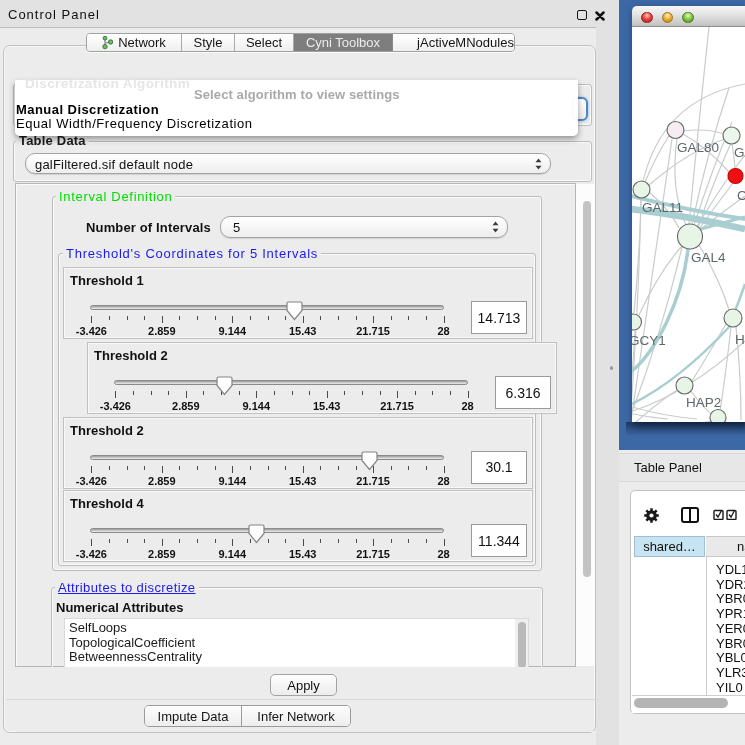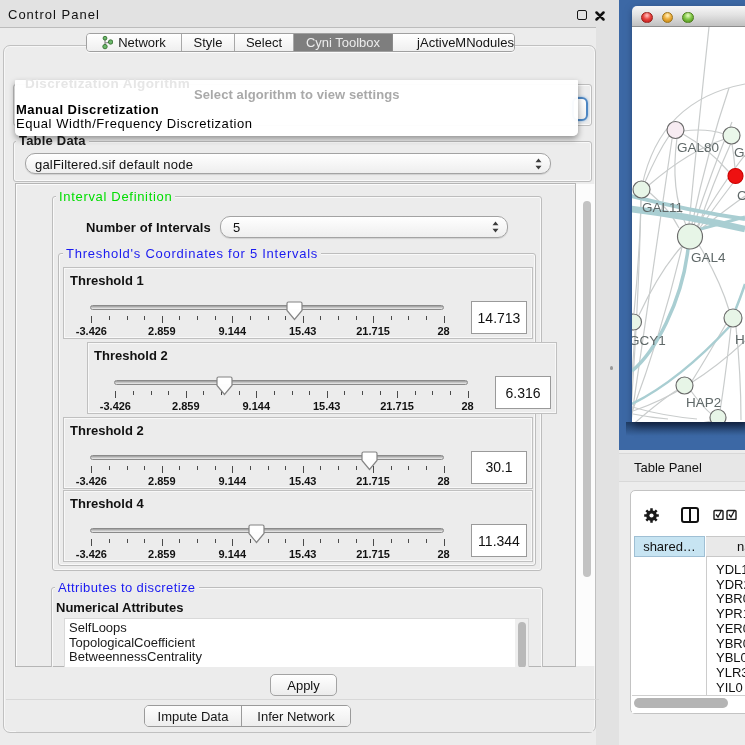--- a/index.html
+++ b/index.html
@@ -218,21 +218,21 @@
       <div class="tlab" style="left:379.5px;">28</div>
     <svg class="thumbsvg" style="left:184.4px;" width="17" height="20" viewBox="0 0 17 20">
       <path d="M2.5 1 L14.5 1 Q16 1 16 2.5 L16 9.5 L8.5 18.5 L1 9.5 L1 2.5 Q1 1 2.5 1 Z" fill="#fdfdfd" stroke="#848484" stroke-width="1.2"></path>
       <path d="M2.5 2 L14.5 2 L14.5 8 L2.5 8 Z" fill="#ffffff" opacity="0.7"></path>
     </svg>
     <div class="vfield">11.344</div>
   </div>
   </div>
 
 <div class="gbox" style="left:51px;top:587px;width:492px;height:100px;"></div>
-<div class="grouplab" style="left:55px;top:581px;color:#1b1bf0;letter-spacing:0.4px;">Attributes to discretize</div>
+<div class="grouplab" style="left:55px;top:581px;color:#1b1bf0;letter-spacing:0.4px;text-decoration:underline;">Attributes to discretize</div>
 <div class="abs bold" style="left:56px;top:600px;font-size:13px;color:#111;">Numerical Attributes</div>
 <div class="abs" style="left:64px;top:618px;width:465px;height:49px;background:#ffffff;border:1px solid #d9d9d9;border-bottom:none;overflow:hidden;">
   <div style="font-size:13px;color:#1a1a1a;padding-left:4px;line-height:14.6px;padding-top:2px;">SelfLoops<br>TopologicalCoefficient<br>BetweennessCentrality</div>
   <div style="position:absolute;right:0px;top:0px;width:13px;height:49px;background:#efefef;"></div>
     <div style="position:absolute;right:2.5px;top:3px;width:8px;height:46px;background:#b9b9b9;border-radius:4px;"></div>
 </div>
 
 <div class="abs" style="left:16px;top:667px;width:577px;height:65px;background:#ececec;"></div>
 
 <div class="abs" style="left:270px;top:674px;width:67px;height:22px;background:linear-gradient(#ffffff,#ececec);border:1px solid #a3a3a3;border-radius:5px;font-size:13px;color:#111;display:flex;align-items:center;justify-content:center;">Apply</div>

